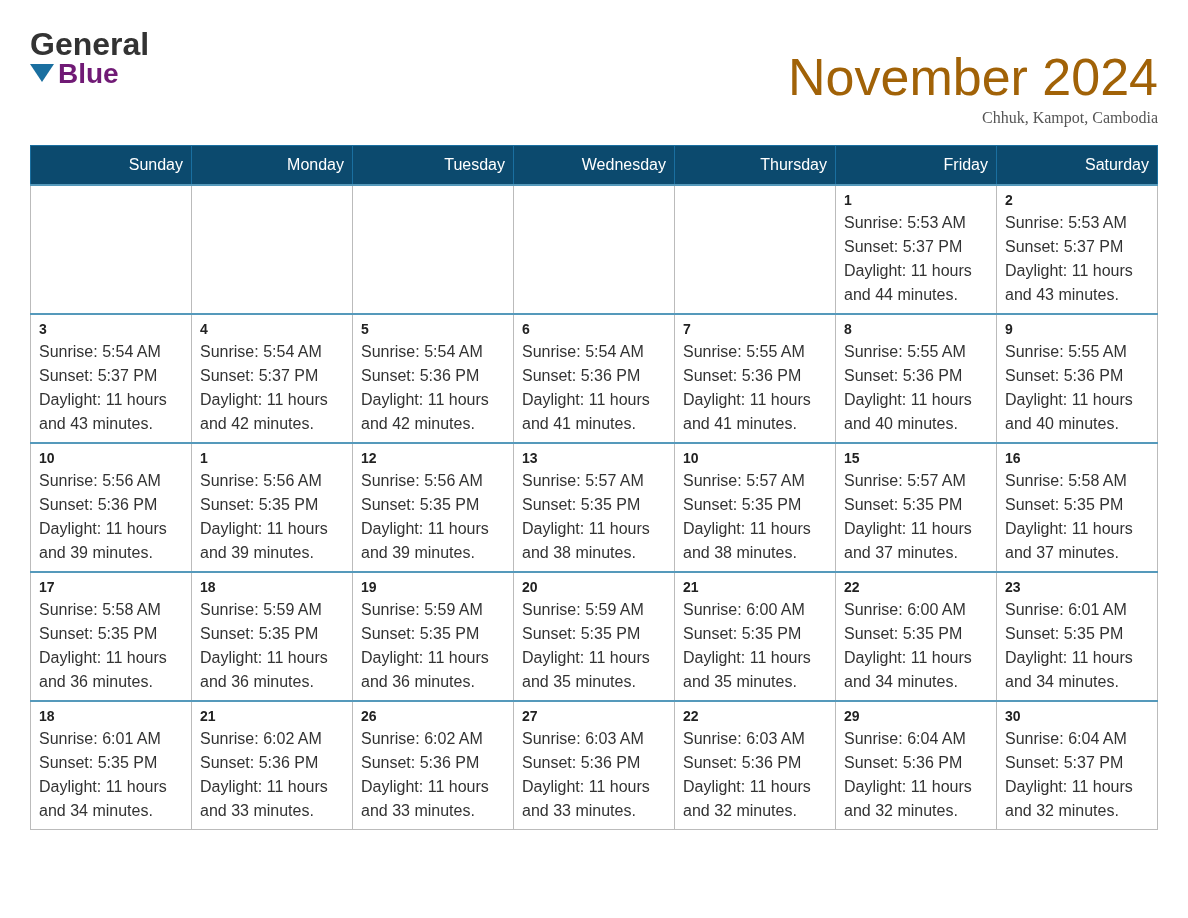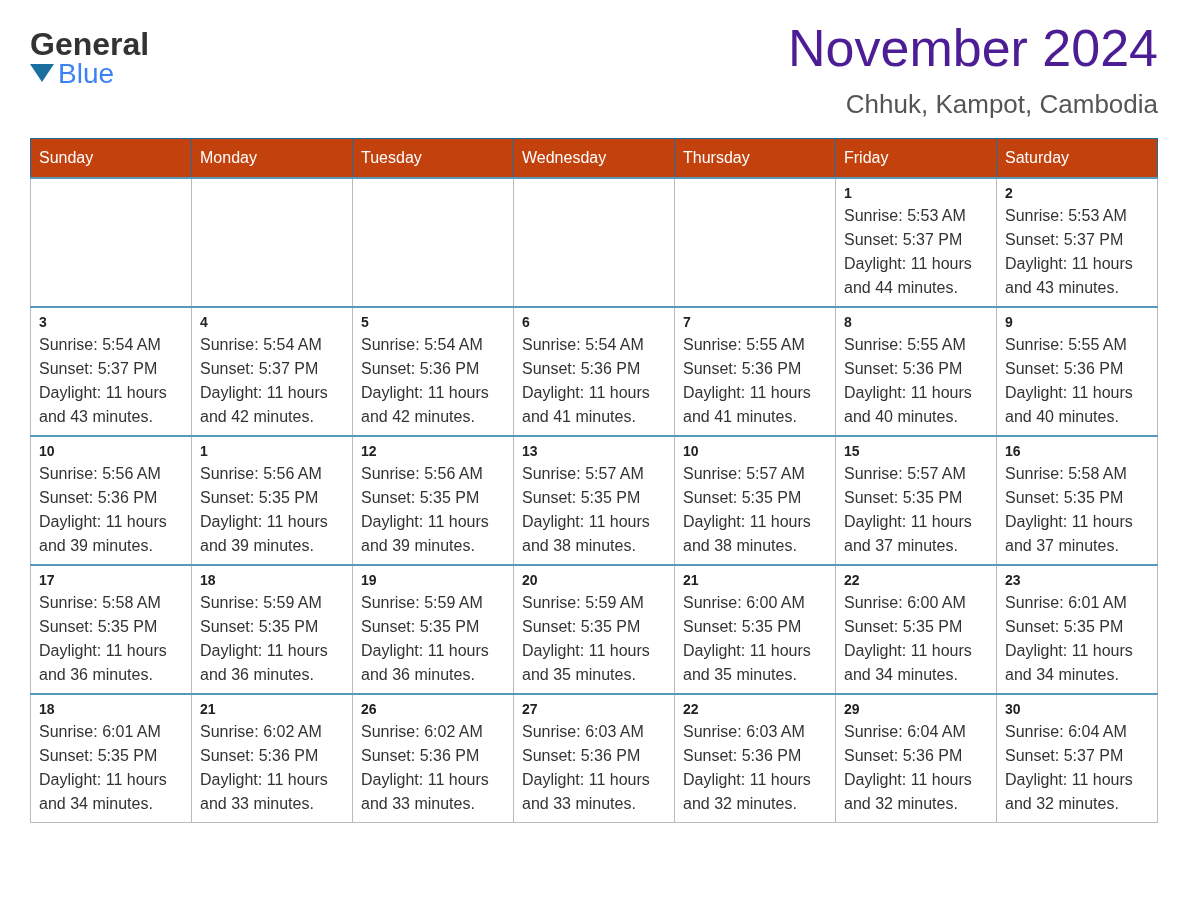--- a/index.html
+++ b/index.html
@@ -37,50 +37,52 @@
       width: 0;
       height: 0;
       border-left: 12px solid transparent;
       border-right: 12px solid transparent;
       border-top: 18px solid #1a6fa0;
       margin-right: 2px;
       margin-bottom: 2px;
     }
     .logo-blue {
       font-size: 28px;
-      font-weight: normal;
-      color: #3b82f6;
+      font-weight: bold;
+      color: #701a75;
       line-height: 1;
     }
     .title-area {
       text-align: right;
     }
     .calendar-title {
       font-size: 52px;
       font-weight: normal;
-      color: #4c1d95;
+      color: #a16207;
       line-height: 1.1;
+      margin-top: 29px;
     }
     .calendar-subtitle {
-      font-size: 26px;
+      font-size: 16px;
       color: #555;
-      margin-top: 12px;
+      margin-top: 3px;
+      font-family: Liberation Serif, serif;
     }
     .calendar-table {
       width: 100%;
       border-collapse: collapse;
       border: 1px solid #999;
     }
     .calendar-table th {
-      background-color: #c2410c;
+      background-color: #0c4a6e;
       color: #fff;
       font-size: 16px;
       font-weight: normal;
       padding: 10px 8px;
-      text-align: left;
+      text-align: right;
       border: 1px solid #1a6fa0;
     }
     .calendar-table td {
       vertical-align: top;
       padding: 6px 8px;
       border: 1px solid #bbb;
       width: calc(100% / 7);
       min-height: 110px;
       height: 120px;
       font-size: 12.5px;

